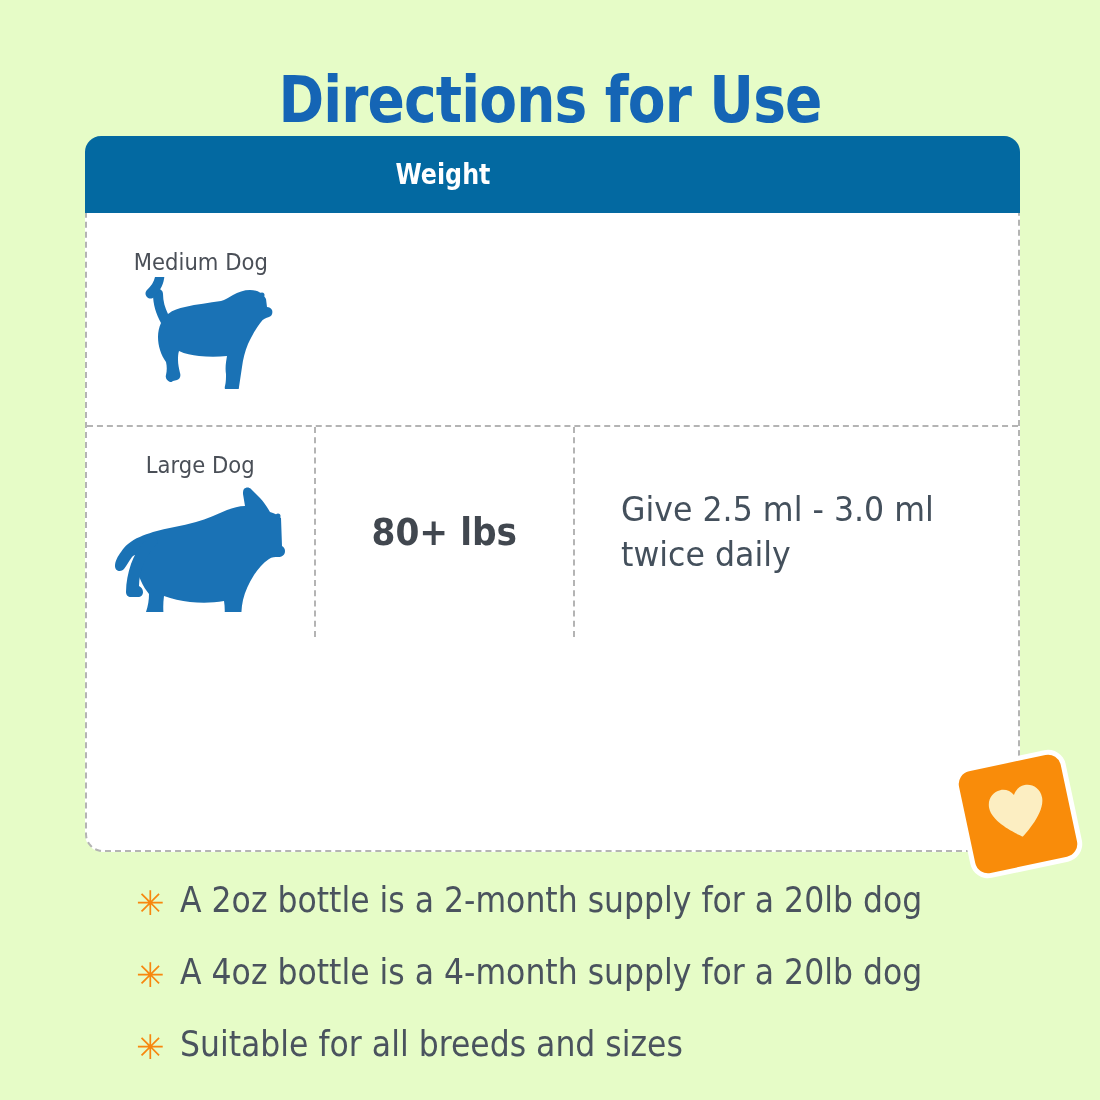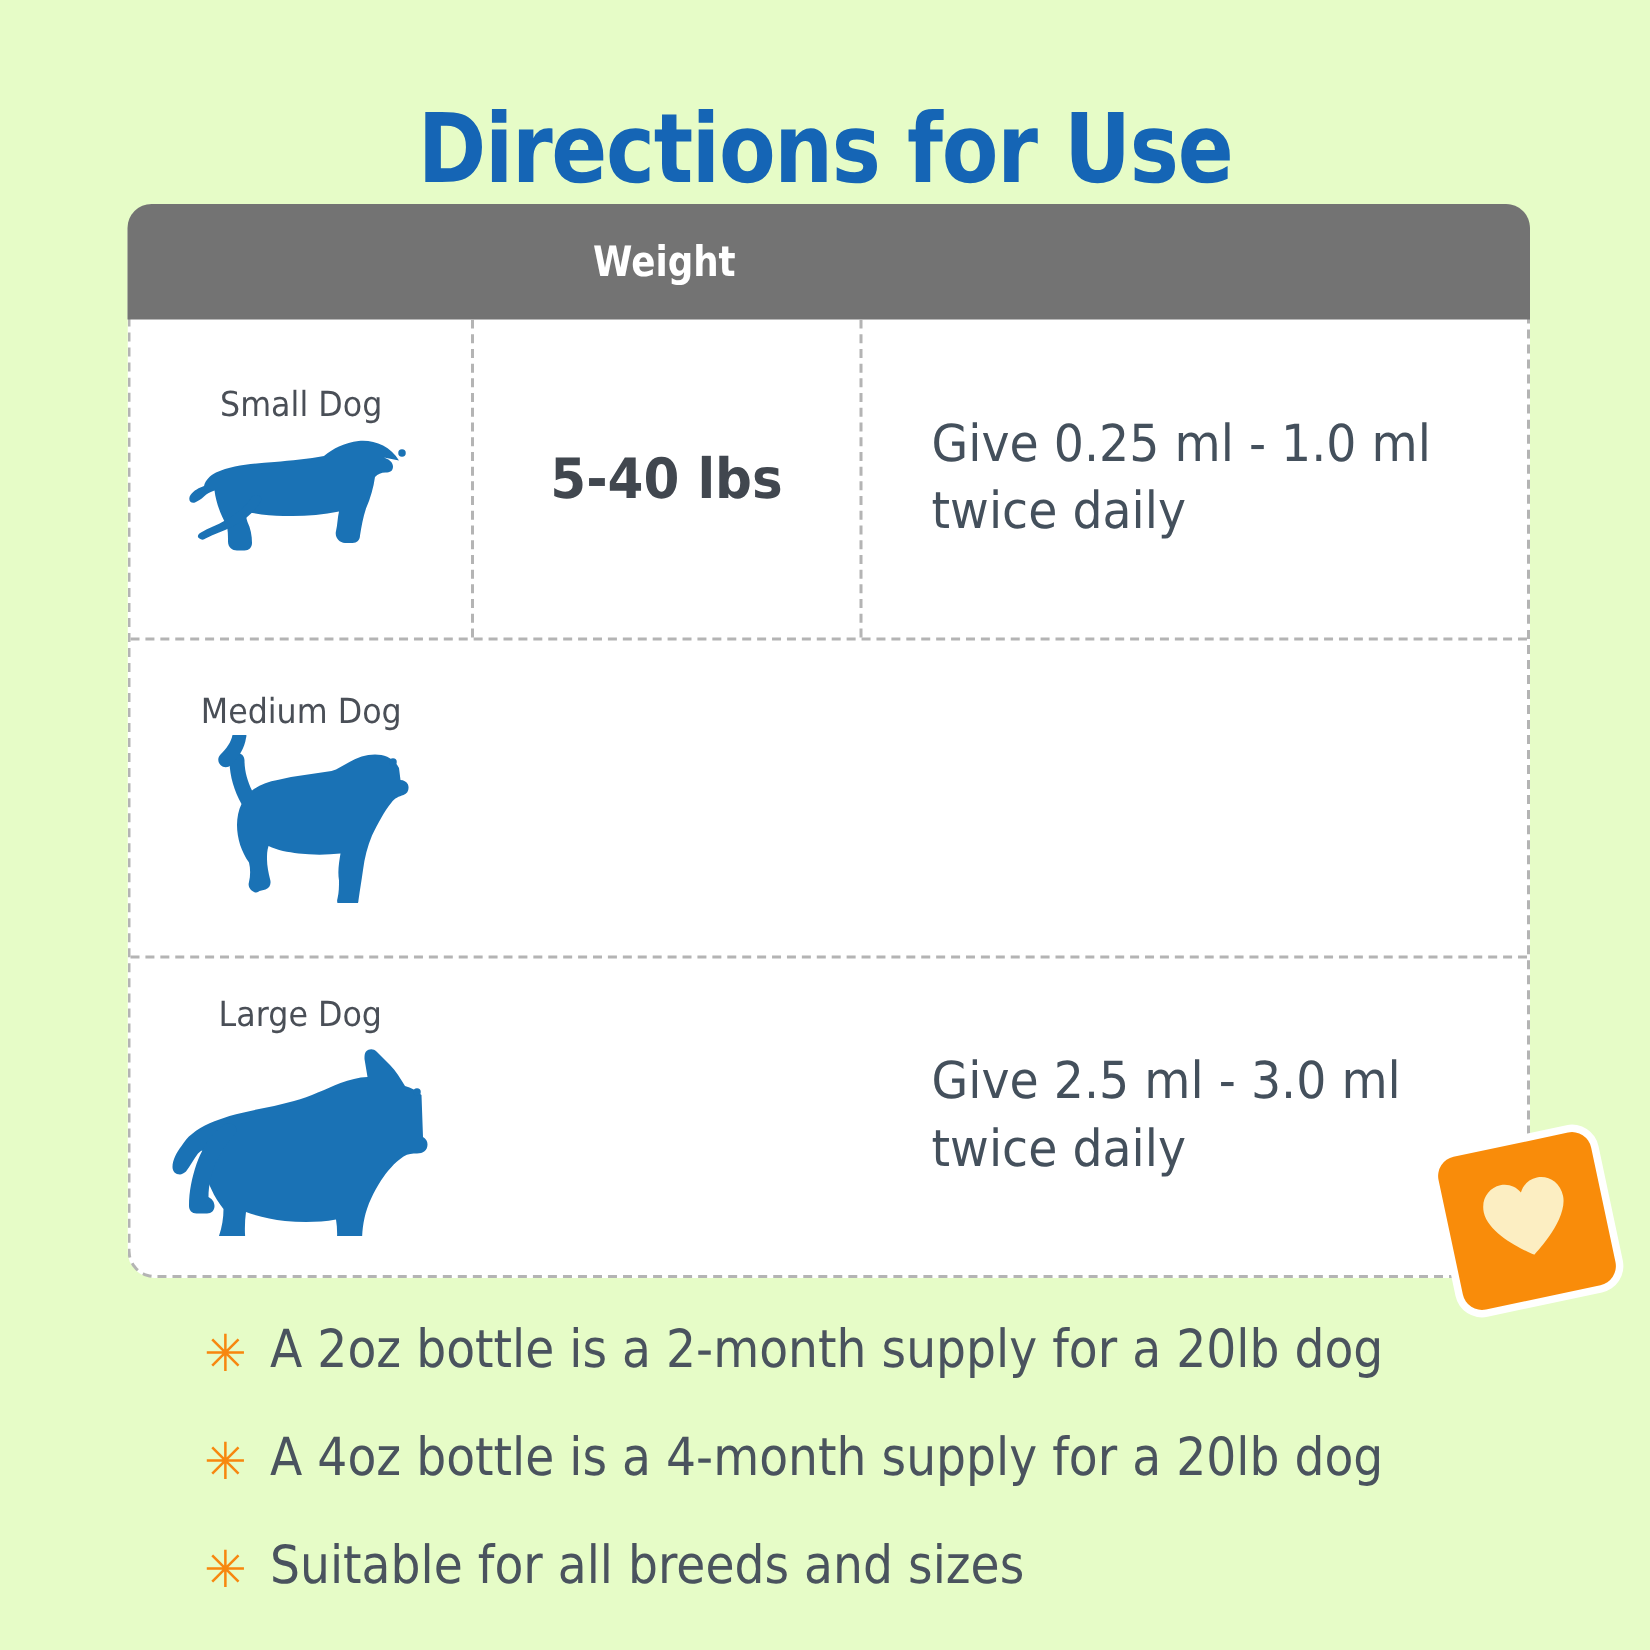--- a/index.html
+++ b/index.html
@@ -44,21 +44,21 @@
     border-radius: 18px;
     background: #ffffff;
   }
 
   .table-head {
     position: absolute;
     left: -2px;
     top: -2px;
     width: 935px;
     height: 77px;
-    background: #737373;
+    background: #0369a1;
     border-radius: 16px 16px 0 0;
     box-sizing: border-box;
   }
   .head-cell {
     position: absolute;
     top: 0;
     height: 77px;
     display: flex;
     align-items: center;
     justify-content: center;
@@ -194,38 +194,20 @@
 <div class="table-card">
 
   <div class="table-head">
     <div class="head-cell head-weight">
       <span>Weight</span>
     </div>
   </div>
 
   <div class="table-body">
 
-    <div class="row">
-      <div class="cell-size">
-        <div class="size-label">Small Dog</div>
-        <div class="dog-art">
-          <svg width="170" height="96" viewBox="0 0 170 96" aria-hidden="true">
-            <path fill="#1a72b5" d="M150 22c-6-10-17-14-27-13-9 1-17 5-23 10-10 2-22 3-33 4-14 1-28 2-39 7-4 2-7 5-8 9-3 1-7 3-9 6-2 3 0 6 3 5 2-1 4-2 6-4 2-2 4-3 7-4 1 8 4 16 8 23 1 3 1 7 1 11 0 4 3 6 6 6h5c3 0 5-2 5-5 0-5-1-10-3-14-1-3-1-5-1-7 8 2 17 3 25 3h6c10 0 21-1 31-3-1 4-1 9-2 13-1 4 2 8 6 8h5c3 0 5-2 5-5 1-6 2-12 4-18 3-7 5-14 6-21 2-2 4-3 7-3 3 0 5-1 5-4 0-3-3-5-6-6z"></path>
-            <path fill="#1a72b5" d="M52 46c-4 7-11 12-18 16-5 3-11 5-16 8-2 1-3 3-1 4 1 1 3 1 4 0 6-3 12-5 18-8 8-4 15-10 19-17 1-2-1-4-3-4-1 0-2 0-3 1z"></path>
-            <circle fill="#1a72b5" cx="152" cy="17" r="2.5"></circle>
-          </svg>
-        </div>
-      </div>
-      <div class="cell-weight">
-        <span>5-40 lbs</span>
-      </div>
-      <div class="cell-amount">
-        <span>Give 0.25 ml - 1.0 ml twice daily</span>
-      </div>
-    </div>
 
     <div class="row">
       <div class="cell-size">
         <div class="size-label">Medium Dog</div>
         <div class="dog-art">
           <svg width="150" height="112" viewBox="0 0 150 112" aria-hidden="true">
             <path fill="#1a72b5" d="M140 22c-3-6-9-9-16-9-6 0-12 2-17 5-4 2-8 5-12 6-12 2-24 3-36 6-6 1-12 3-17 7-3-6-5-13-5-20 0-3-2-5-5-5s-5 2-5 5c0 10 3 20 8 29-2 4-3 9-3 14 0 9 3 18 8 25 1 4 1 9 0 13-1 3 1 6 4 7 1 0 2 0 3-1l4-1c3-1 4-4 3-7-1-4-2-9-2-13 0-3 0-6 1-9 6 3 13 4 20 5 9 1 19 1 28 0-1 6-2 12-1 18 0 4 0 8-1 12-1 3 1 6 4 6h5c3 0 5-2 5-5 1-7 2-13 3-20 1-8 3-16 6-23 4-8 8-16 13-22 2-3 5-4 8-5 3-1 4-4 3-7-1-2-3-3-5-3z"></path>
             <path fill="#1a72b5" d="M28 20c5-5 9-11 10-18 1-3-1-6-4-6-2 0-4 1-5 4-1 5-4 9-8 13-2 2-2 5 0 7 2 2 5 2 7 0z"></path>
             <circle fill="#1a72b5" cx="136" cy="18" r="2.5"></circle>
           </svg>
@@ -237,20 +219,23 @@
       <div class="cell-size">
         <div class="size-label">Large Dog</div>
         <div class="dog-art">
           <svg width="190" height="132" viewBox="0 0 190 132" aria-hidden="true">
             <path fill="#1a72b5" d="M175 38c-3-3-7-5-11-6-3-5-6-10-10-14-3-3-6-6-9-9-2-2-5-2-7 0-1 1-1 3-1 5l2 12c-6 0-12 2-18 4-10 4-20 9-31 12-14 4-29 6-43 10-9 3-18 6-25 12-3 2-5 5-7 8-3 4-6 9-6 14 0 3 2 5 5 5 1 0 3-1 4-2 3-4 5-8 8-12 1-1 2-2 3-2 0 9 2 18 6 26 2 5 5 9 8 13 0 6-1 12-3 18-1 3-3 5-5 7-2 2-2 5 0 7 1 1 3 2 5 1l14-3c3-1 4-3 4-6-1-7-1-15 0-22 8 3 17 5 26 6 11 1 23 1 34-1 1 6 1 13 0 19-1 3-2 6-4 8-2 2-2 5 0 7 1 1 3 2 5 1l13-3c3-1 5-3 4-6-1-9-1-18 1-27 2-9 6-17 11-25 4-6 9-12 15-16 3-2 6-2 9-2 4 0 7-2 7-6 0-2-1-4-3-5z"></path>
             <path fill="#1a72b5" d="M38 62c-6 6-10 14-13 22-3 9-5 18-5 28 0 3 2 5 5 5h7c3 0 5-2 5-5 0-3-2-5-4-6 0-8 2-16 5-23 3-7 7-13 12-18 2-2 2-5 0-7-3-2-6-1-8 1l-4 3z"></path>
             <circle fill="#1a72b5" cx="172" cy="36" r="2.5"></circle>
           </svg>
         </div>
       </div>
+      <div class="cell-weight">
+        <span>80+ lbs</span>
+      </div>
       <div class="cell-amount">
         <span>Give 2.5 ml - 3.0 ml twice daily</span>
       </div>
     </div>
 
   </div>
 </div>
 
 <div class="heart-badge">
   <span>

